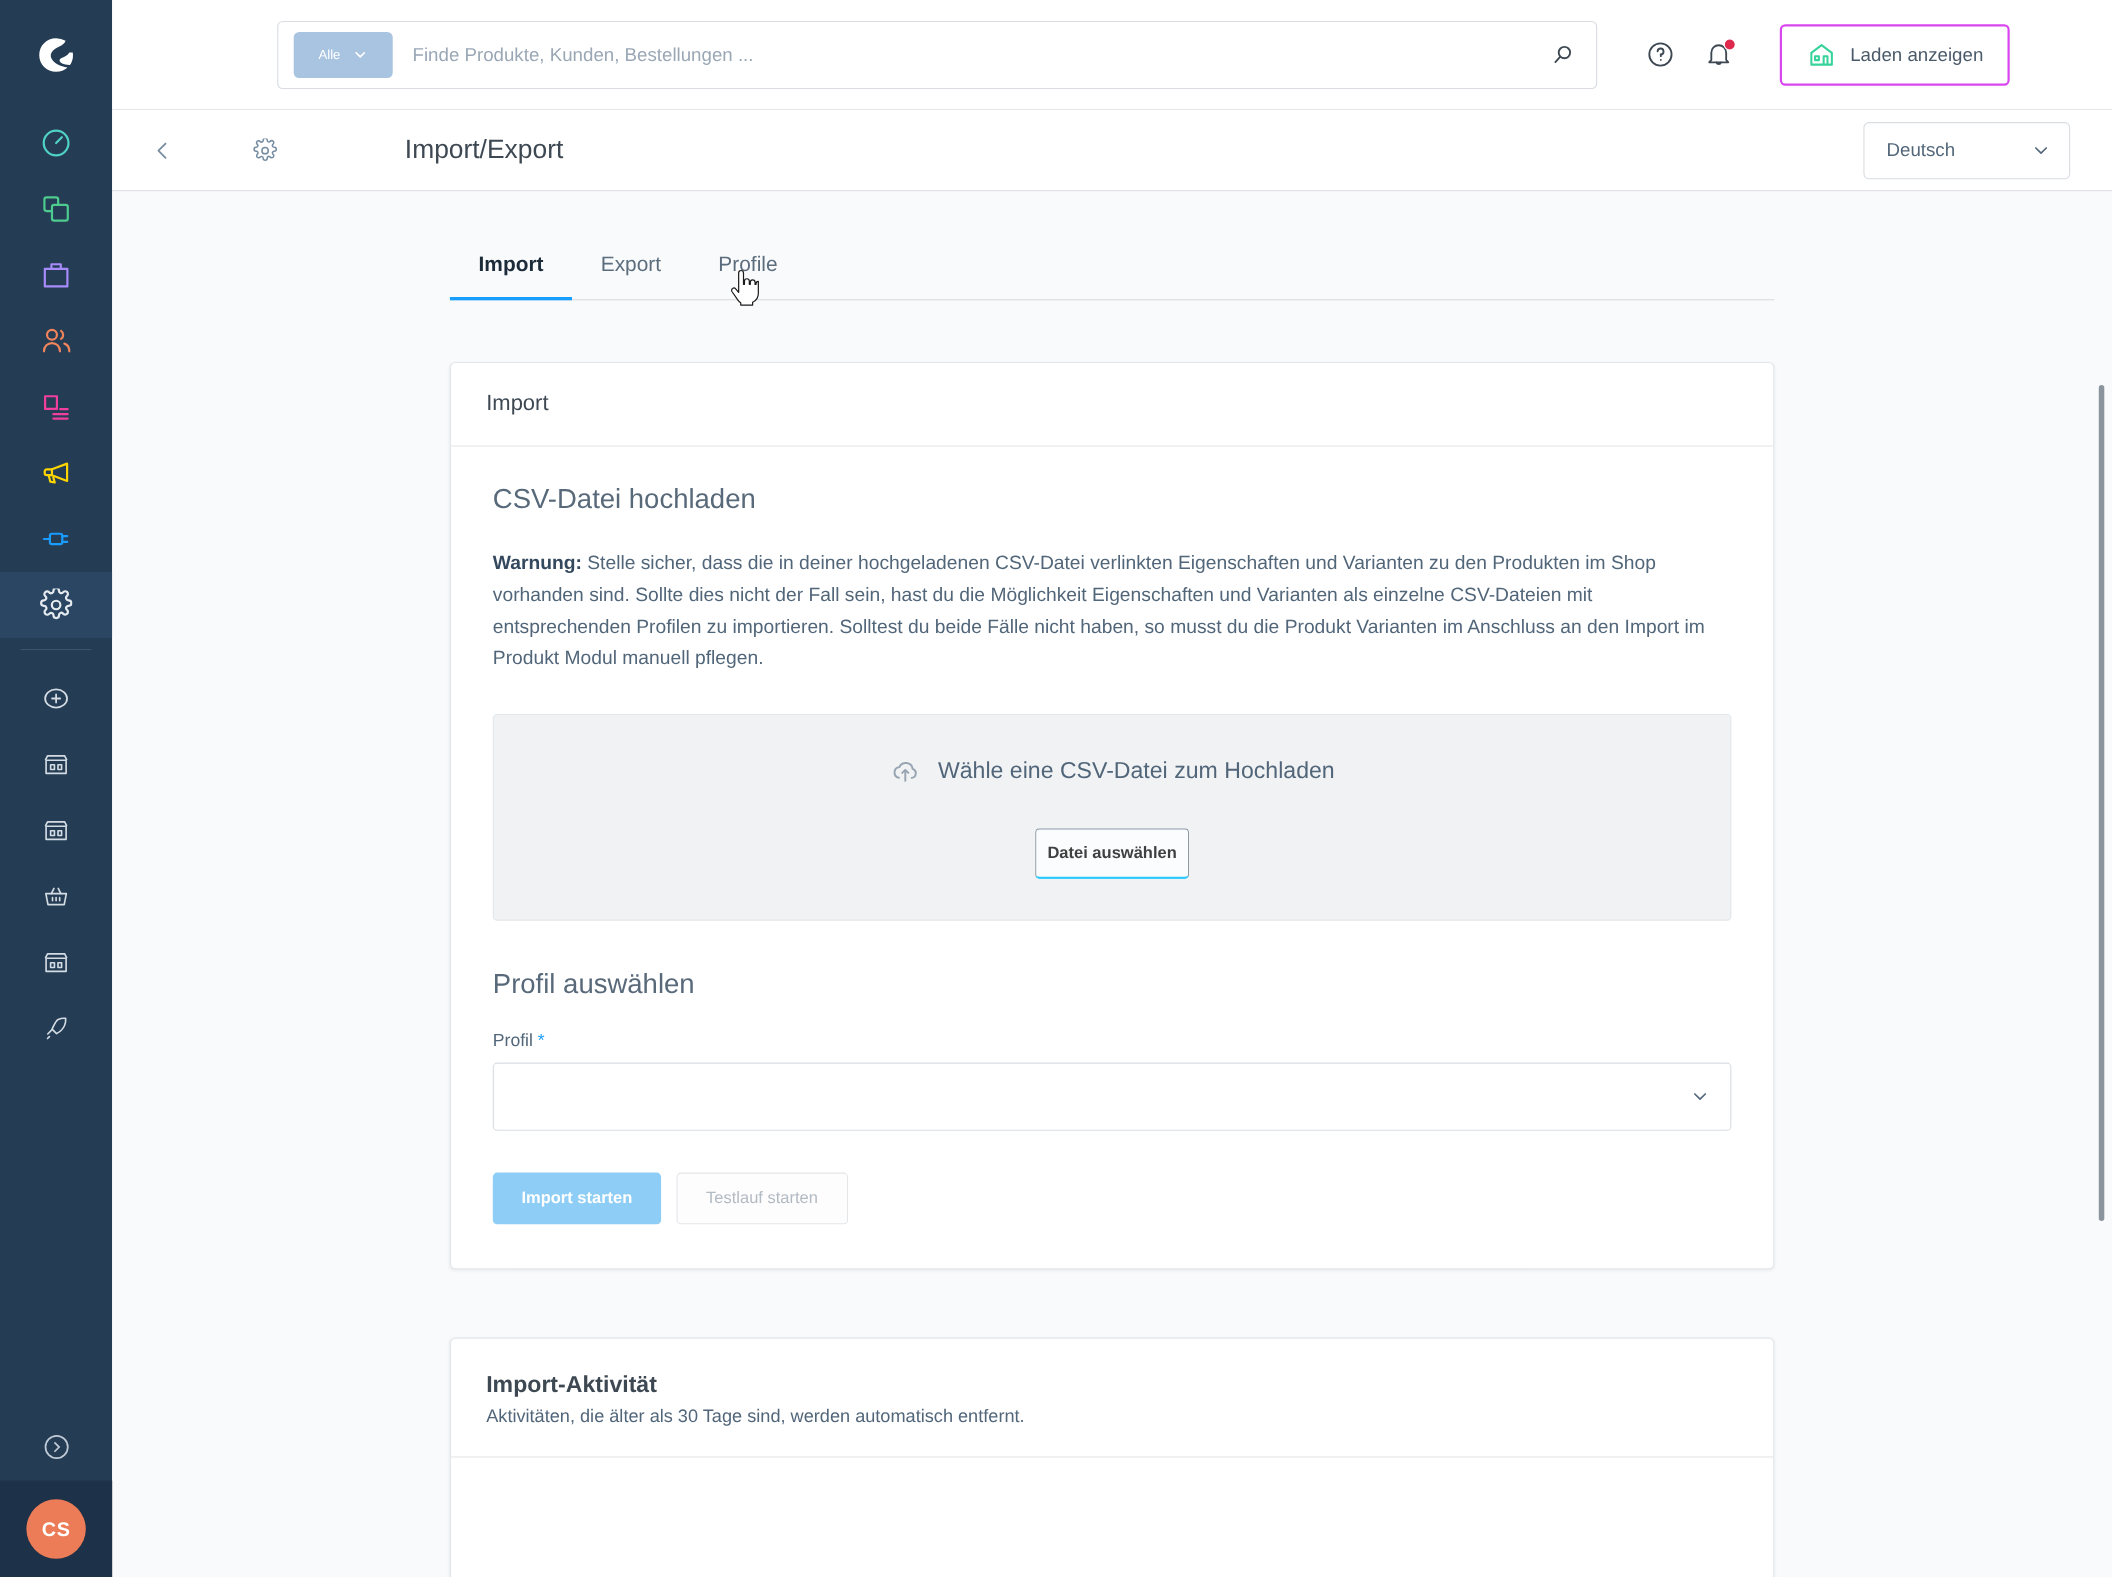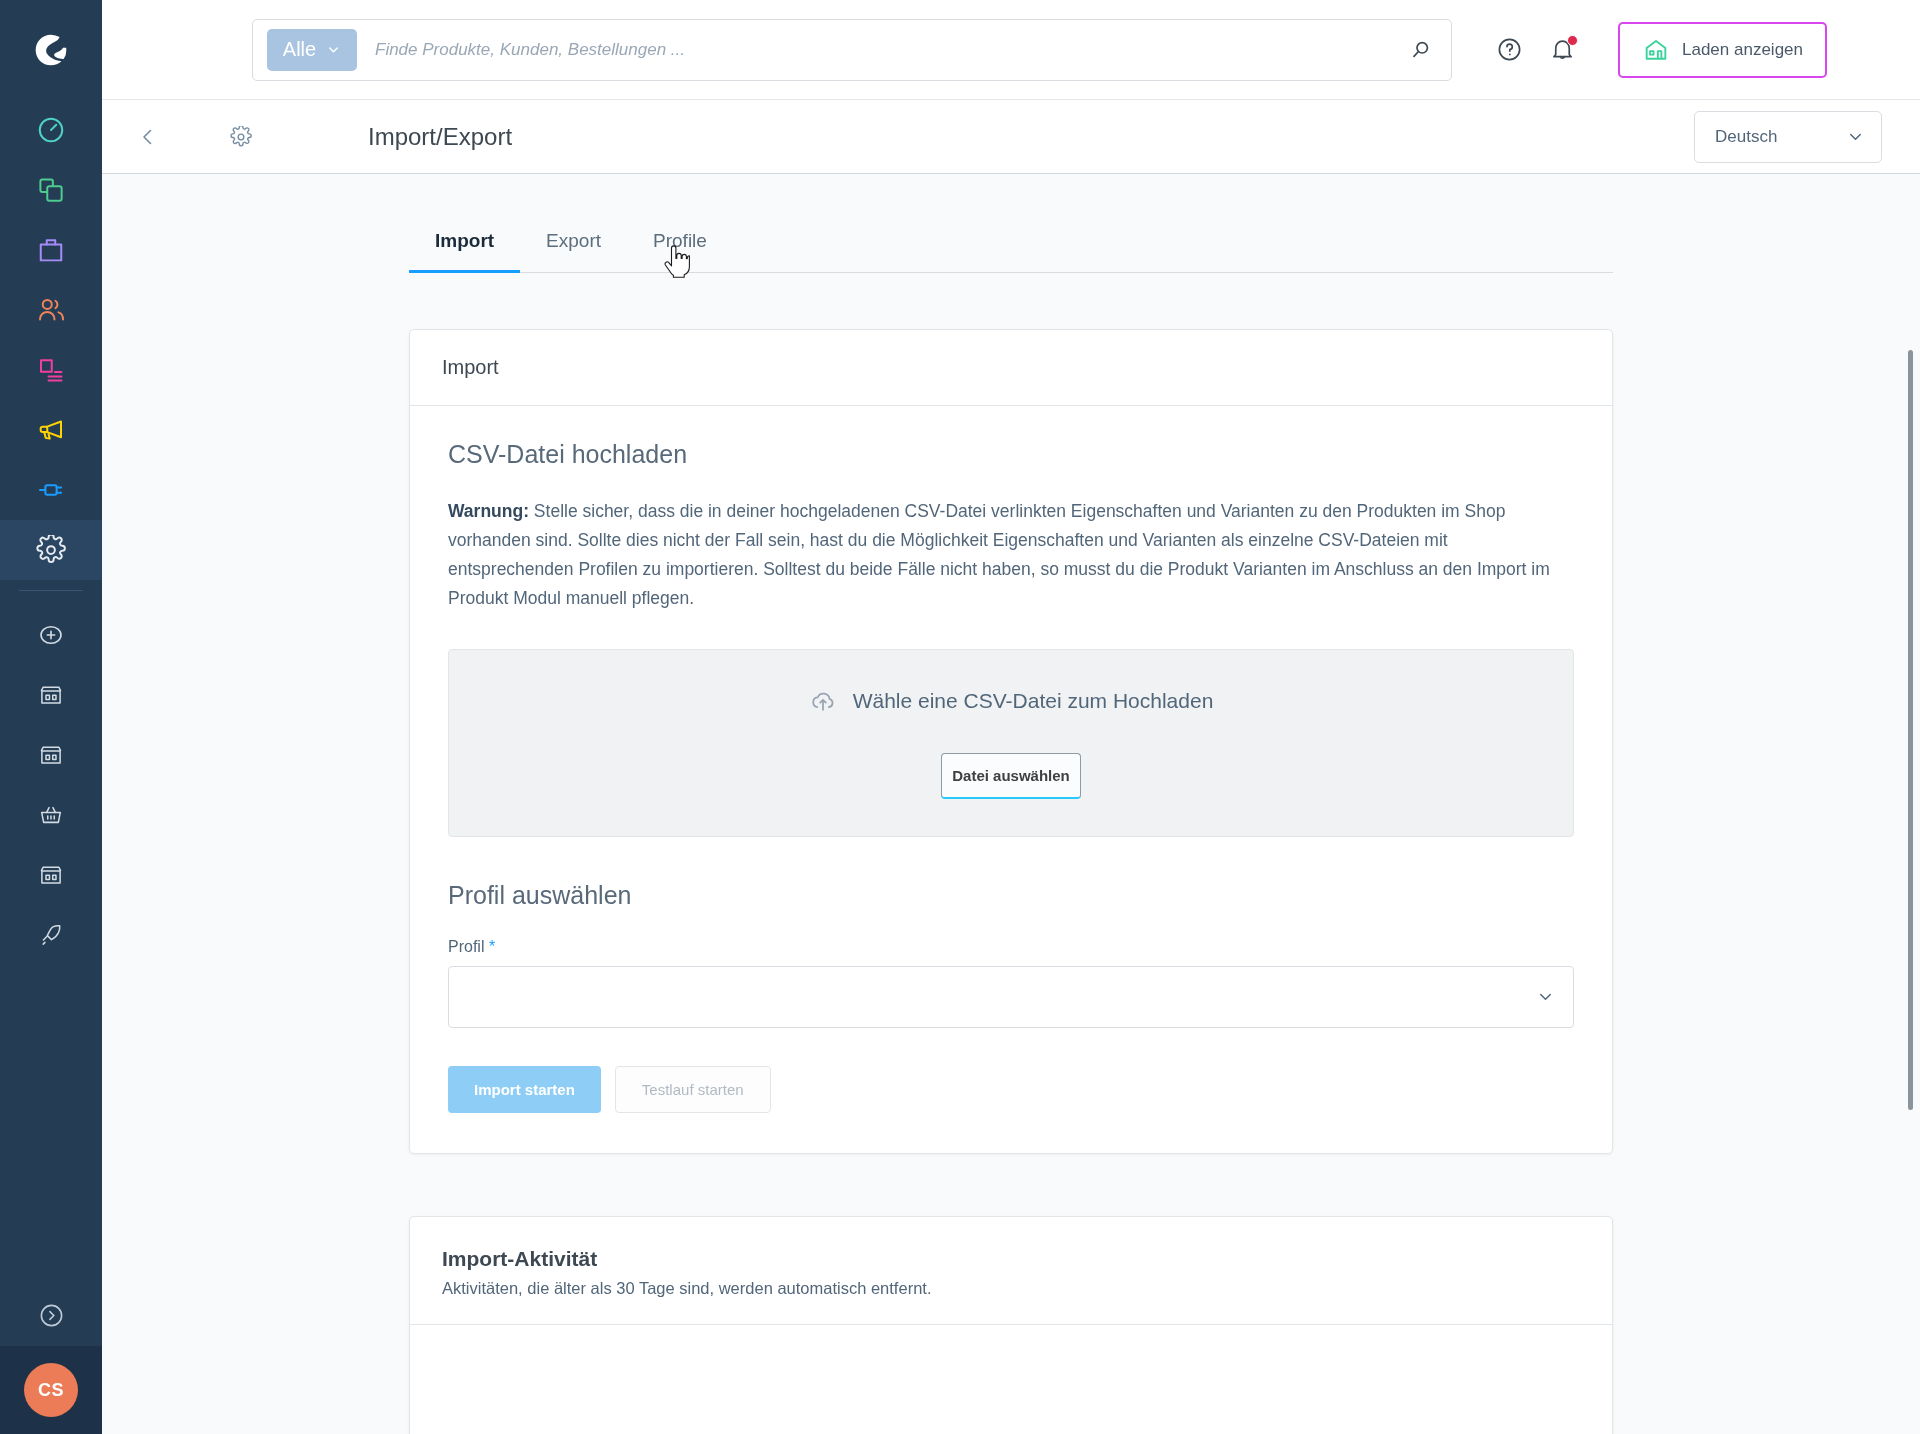--- a/index.html
+++ b/index.html
@@ -76,26 +76,26 @@
   .searchbar {
     width: 1200px; height: 62px;
     border: 1px solid #d9dde2; border-radius: 5px;
     background: #fff; display: flex; align-items: center;
     padding: 0 18px 0 14px;
   }
   .search-scope {
     background: #a8c4e0; color: #fff;
     border-radius: 5px; height: 42px; min-width: 90px;
     display: flex; align-items: center; justify-content: center; gap: 10px;
-    font-size: 20px; padding: 0 14px; cursor: pointer;
+    font-size: 12px; padding: 0 14px; cursor: pointer;
   }
   .search-input {
     flex: 1; border: none; outline: none;
     font-size: 17px; color: #52667a; padding: 0 18px;
-    font-family: inherit; background: transparent; font-style: italic;
+    font-family: inherit; background: transparent;
   }
   .search-input::placeholder { color: #9aa7b5; }
   .topbar-actions { display: flex; align-items: center; gap: 26px; margin-left: 44px; }
   .icon-btn { cursor: pointer; display: flex; align-items: center; justify-content: center; position: relative; }
   .notif-dot {
     position: absolute; top: -1px; right: -2px;
     width: 11px; height: 11px; border-radius: 50%;
     background: #de294c; border: 1.5px solid #fff;
   }
   .shop-btn {

